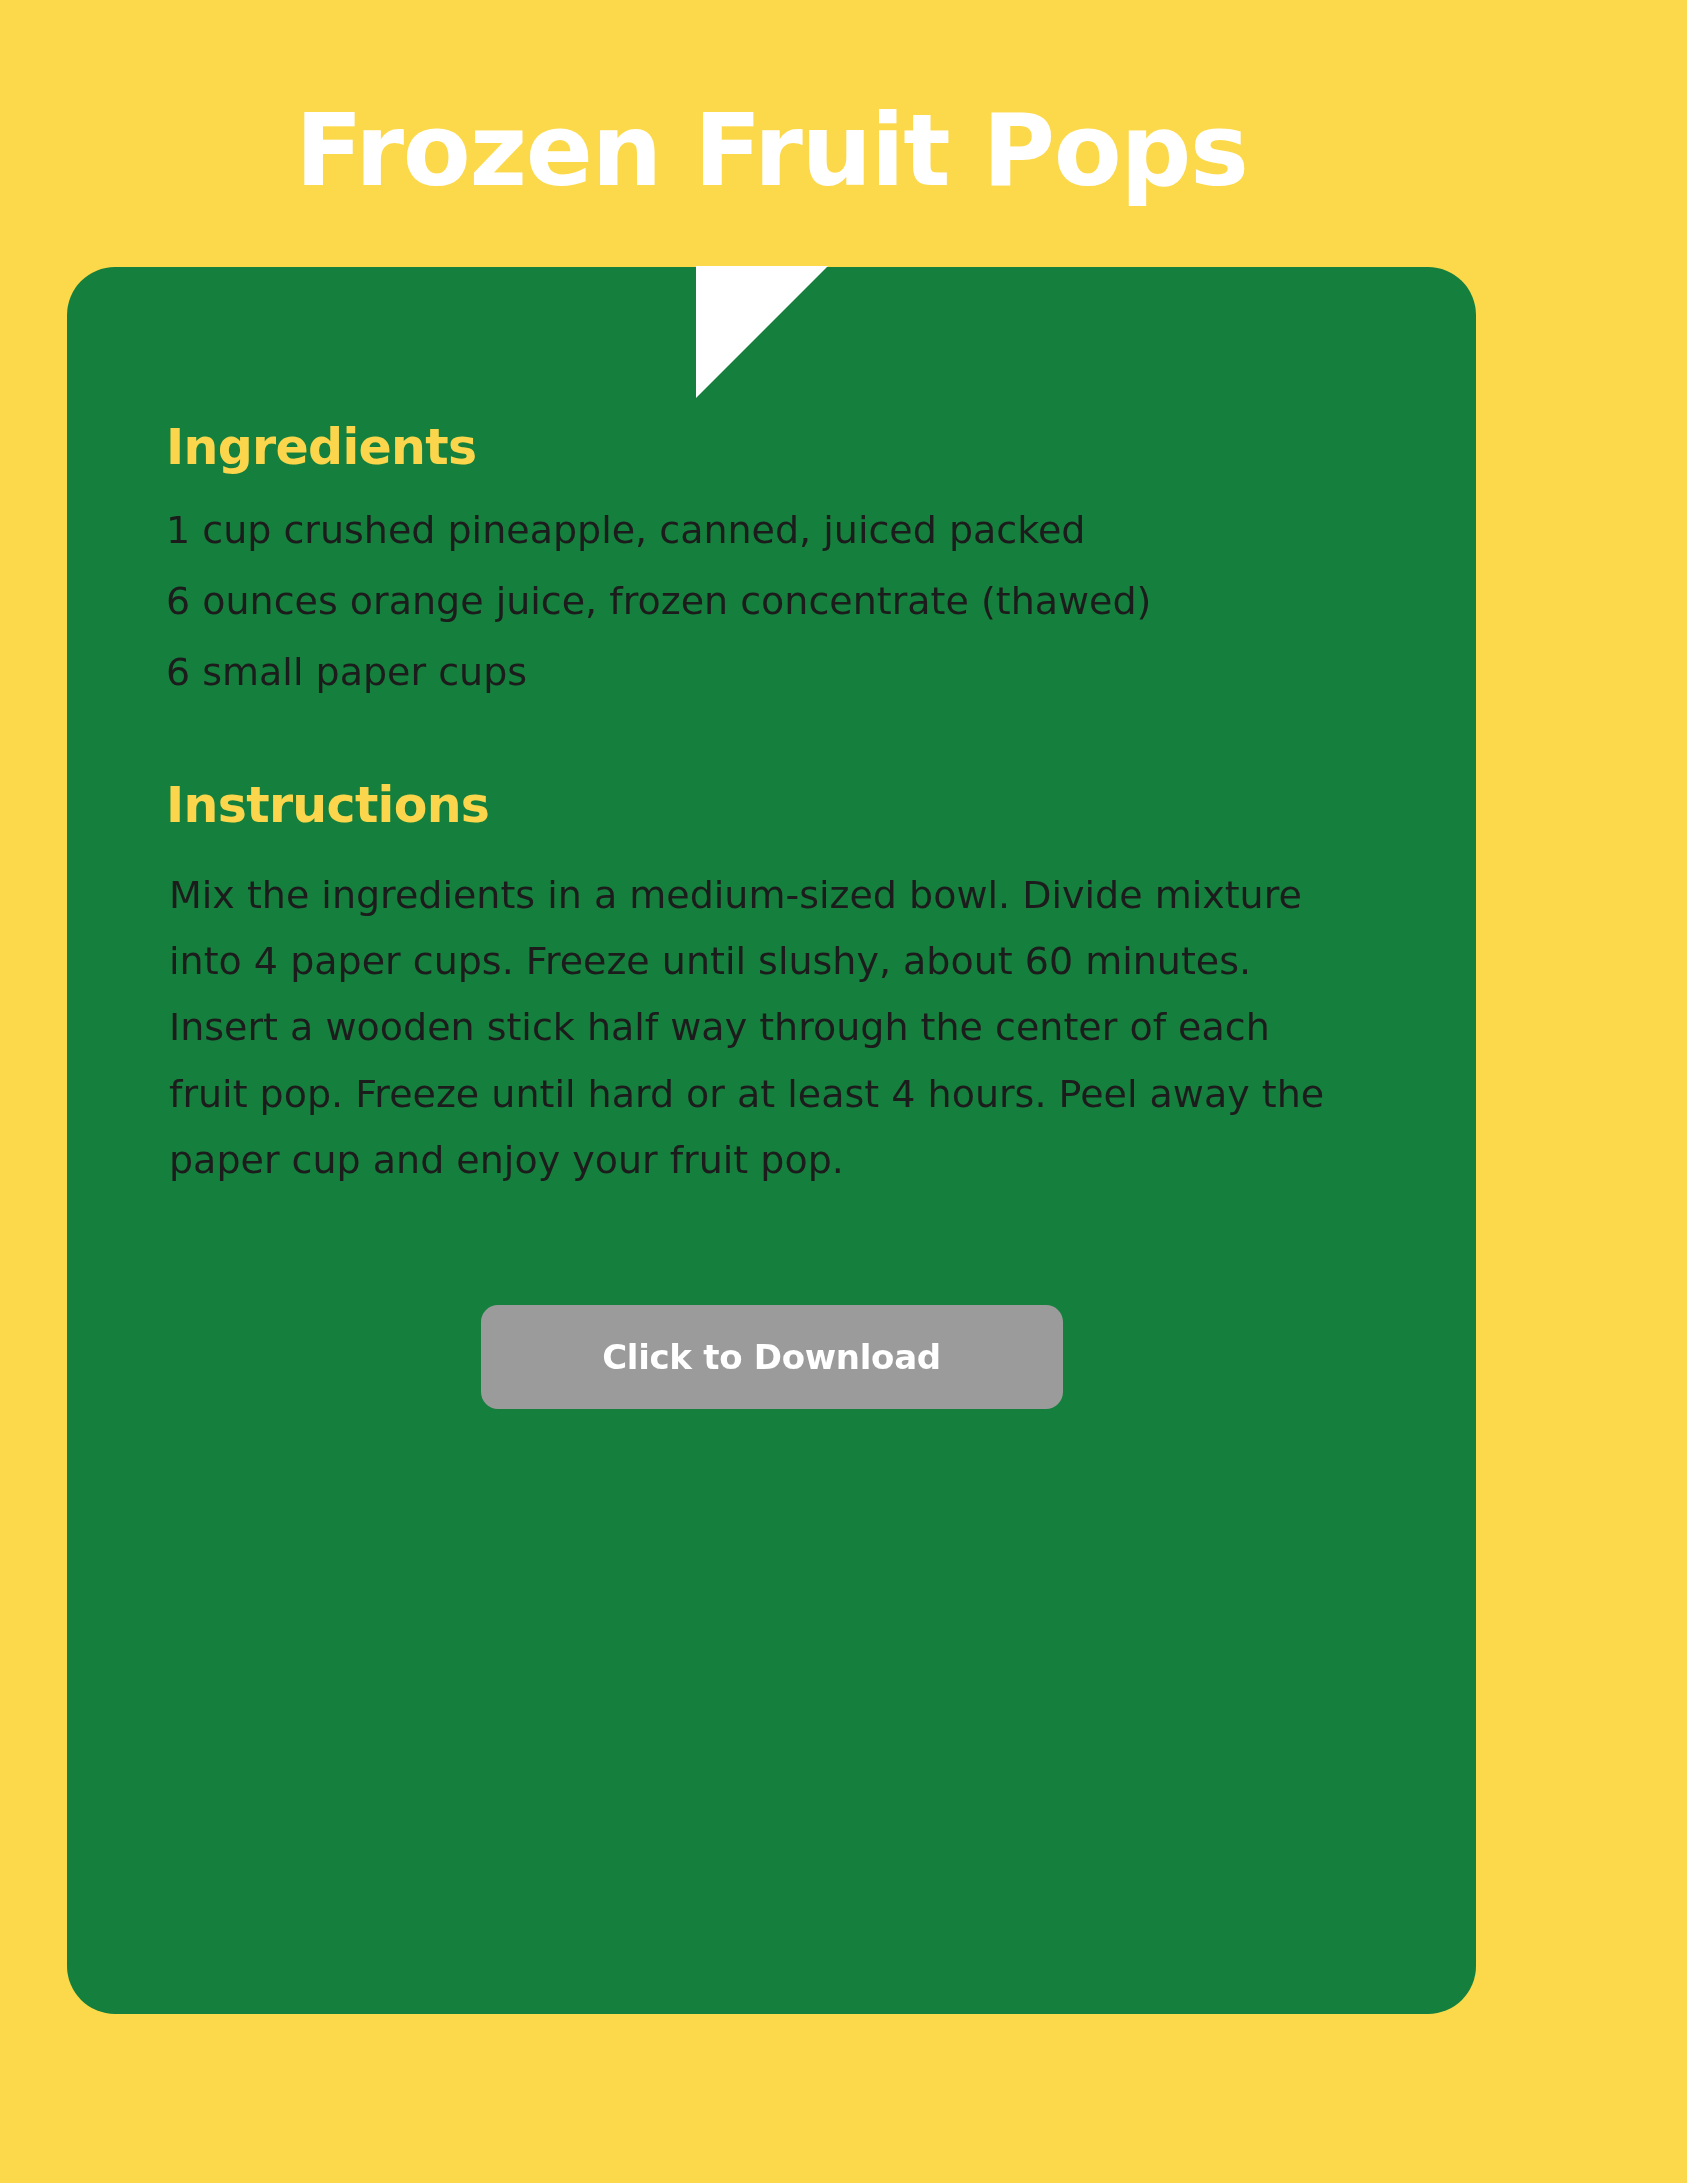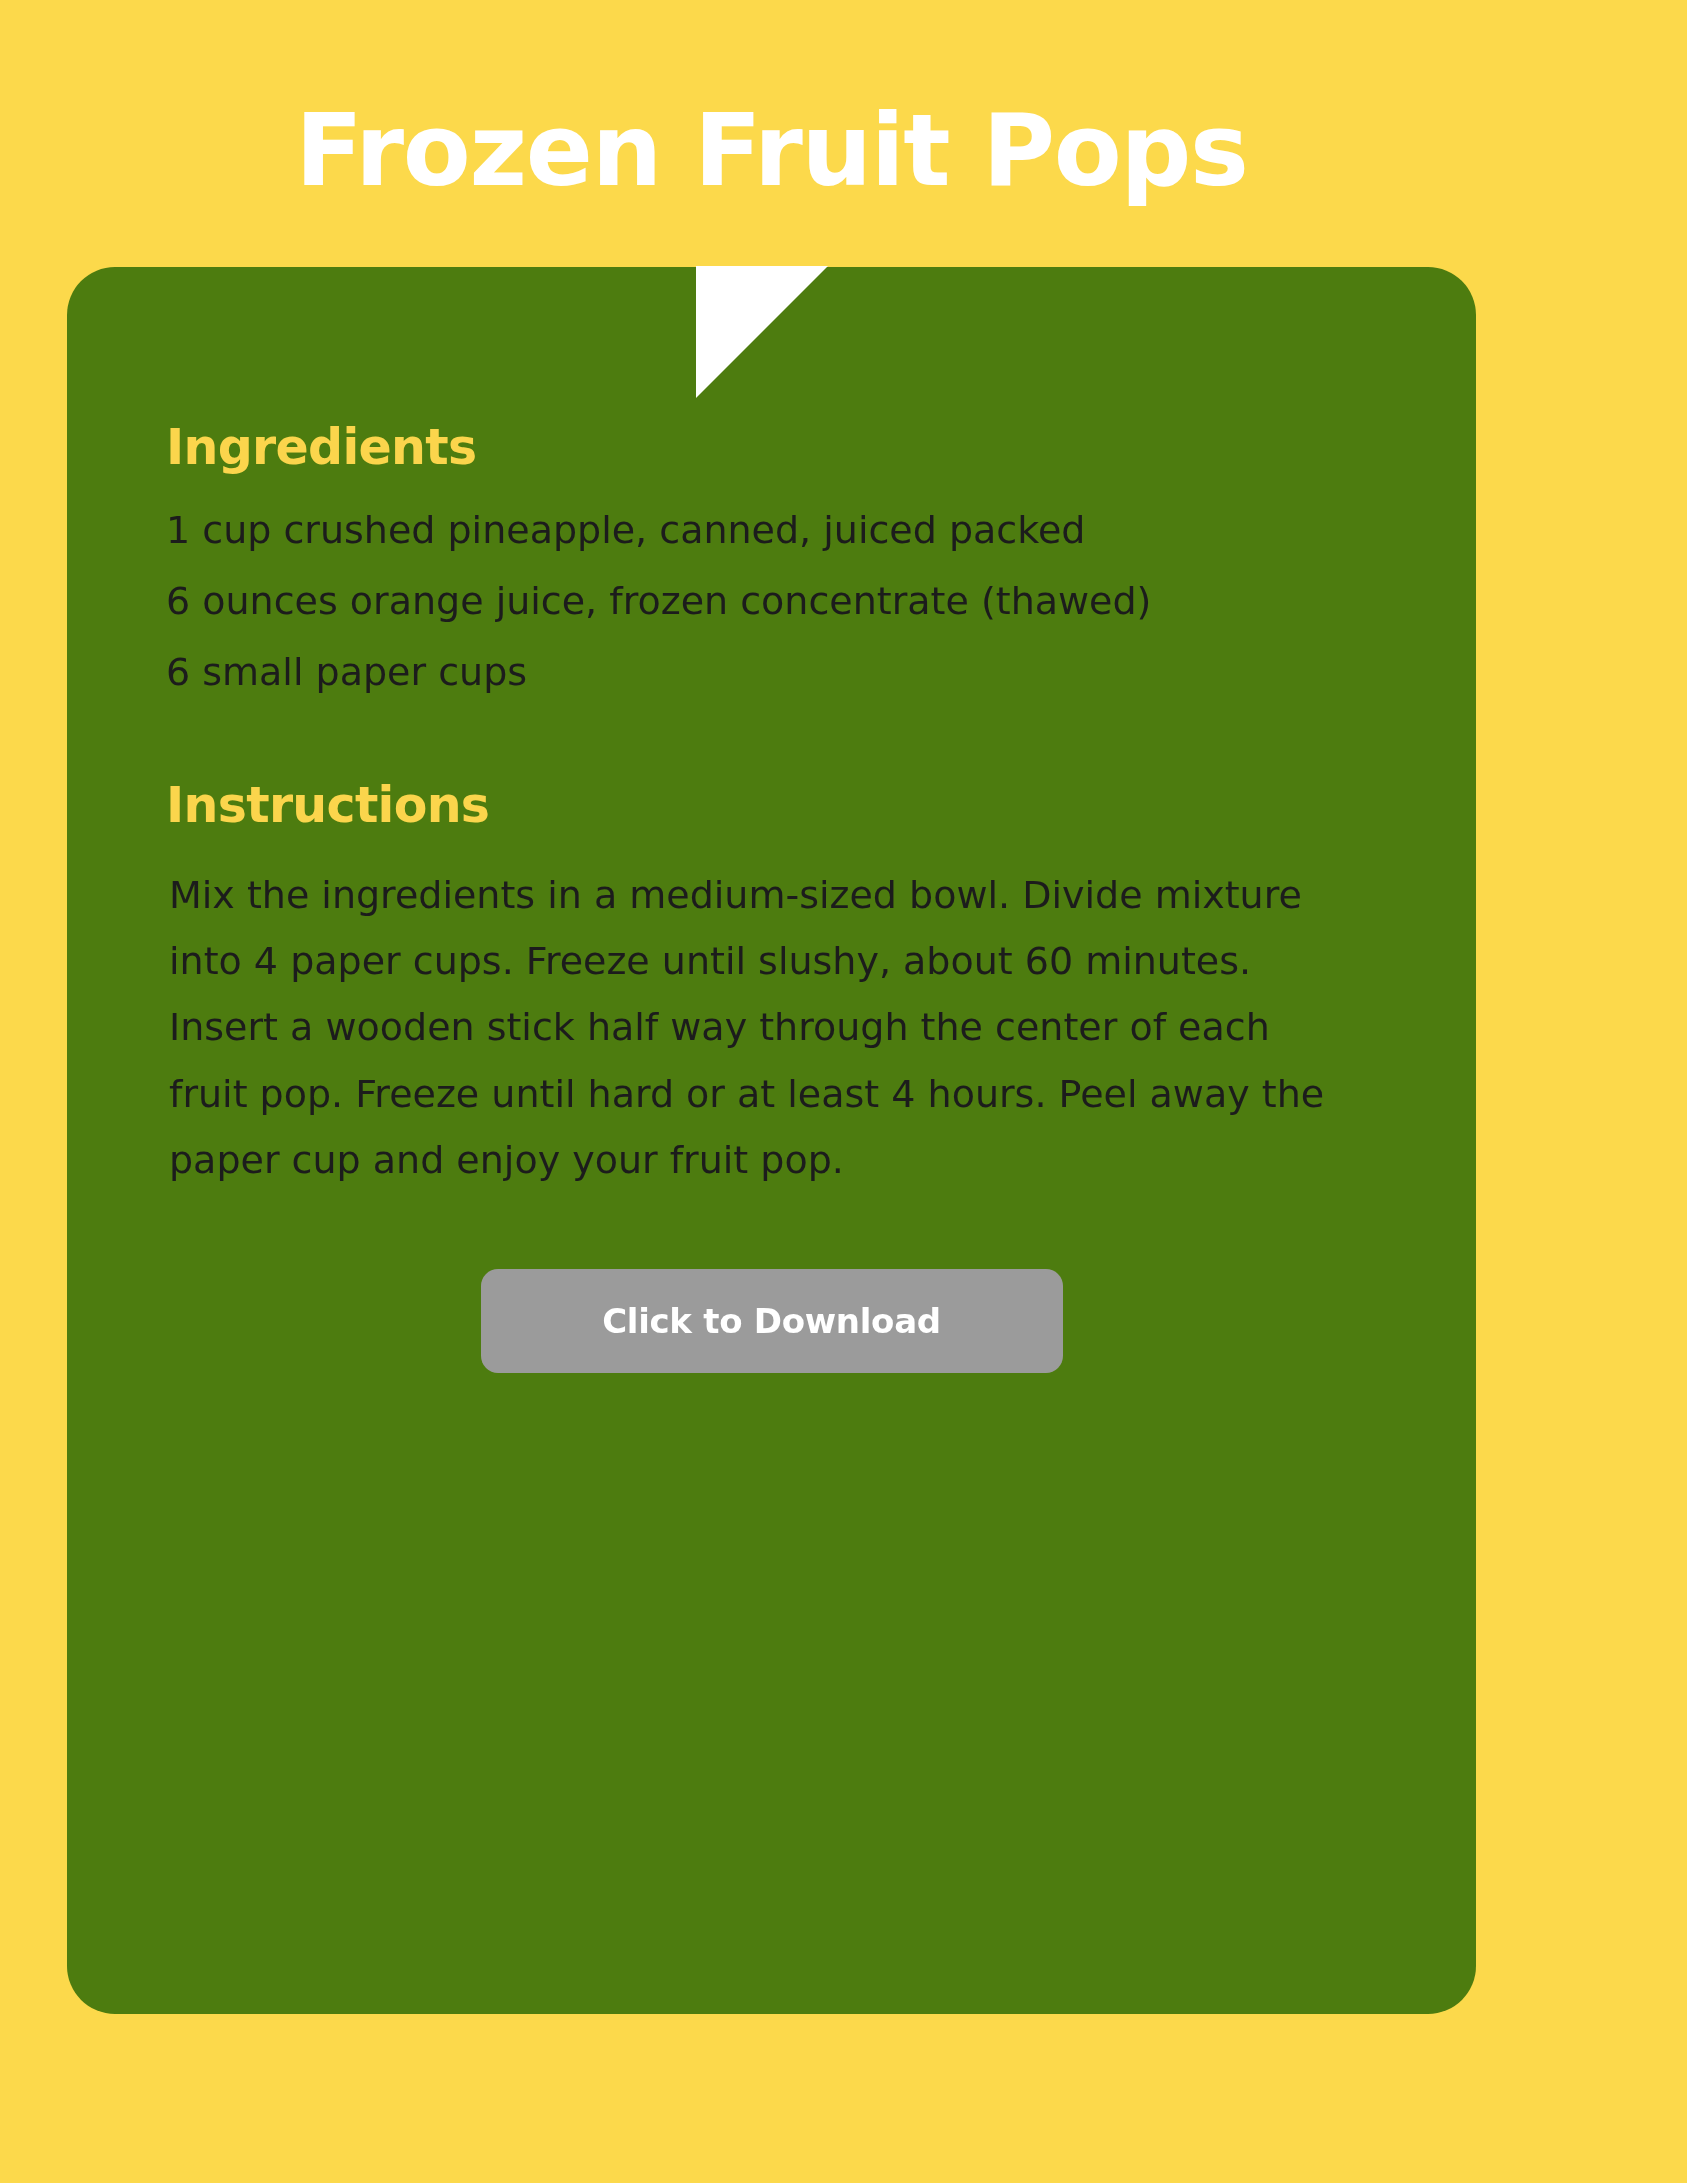--- a/index.html
+++ b/index.html
@@ -34,21 +34,21 @@
   }
 
   .card-wrap {
     position: relative;
     margin: 64px auto 0 auto;
     width: 1409px;
   }
 
   .card {
     position: relative;
-    background: #4d7c0f;
+    background: #15803d;
     border-radius: 48px;
     padding: 152px 99px 79px 99px;
     box-sizing: border-box;
     min-height: 1747px;
   }
 
   
   .card-tail {
     position: absolute;
     top: -0.7px;
@@ -86,21 +86,21 @@
 
   .instructions-body {
     color: #1C1C1C;
     font-size: 38px;
     line-height: 1.74;
     margin: 3px;
     max-width: 1191px;
   }
 
   .download-row {
-    margin-top: 76px;
+    margin-top: 112px;
     display: flex;
     justify-content: center;
   }
 
   .download-button {
     background: #9B9B9B;
     color: #FFFFFF;
     border: none;
     border-radius: 17px;
     font-family: "DejaVu Sans", sans-serif;

